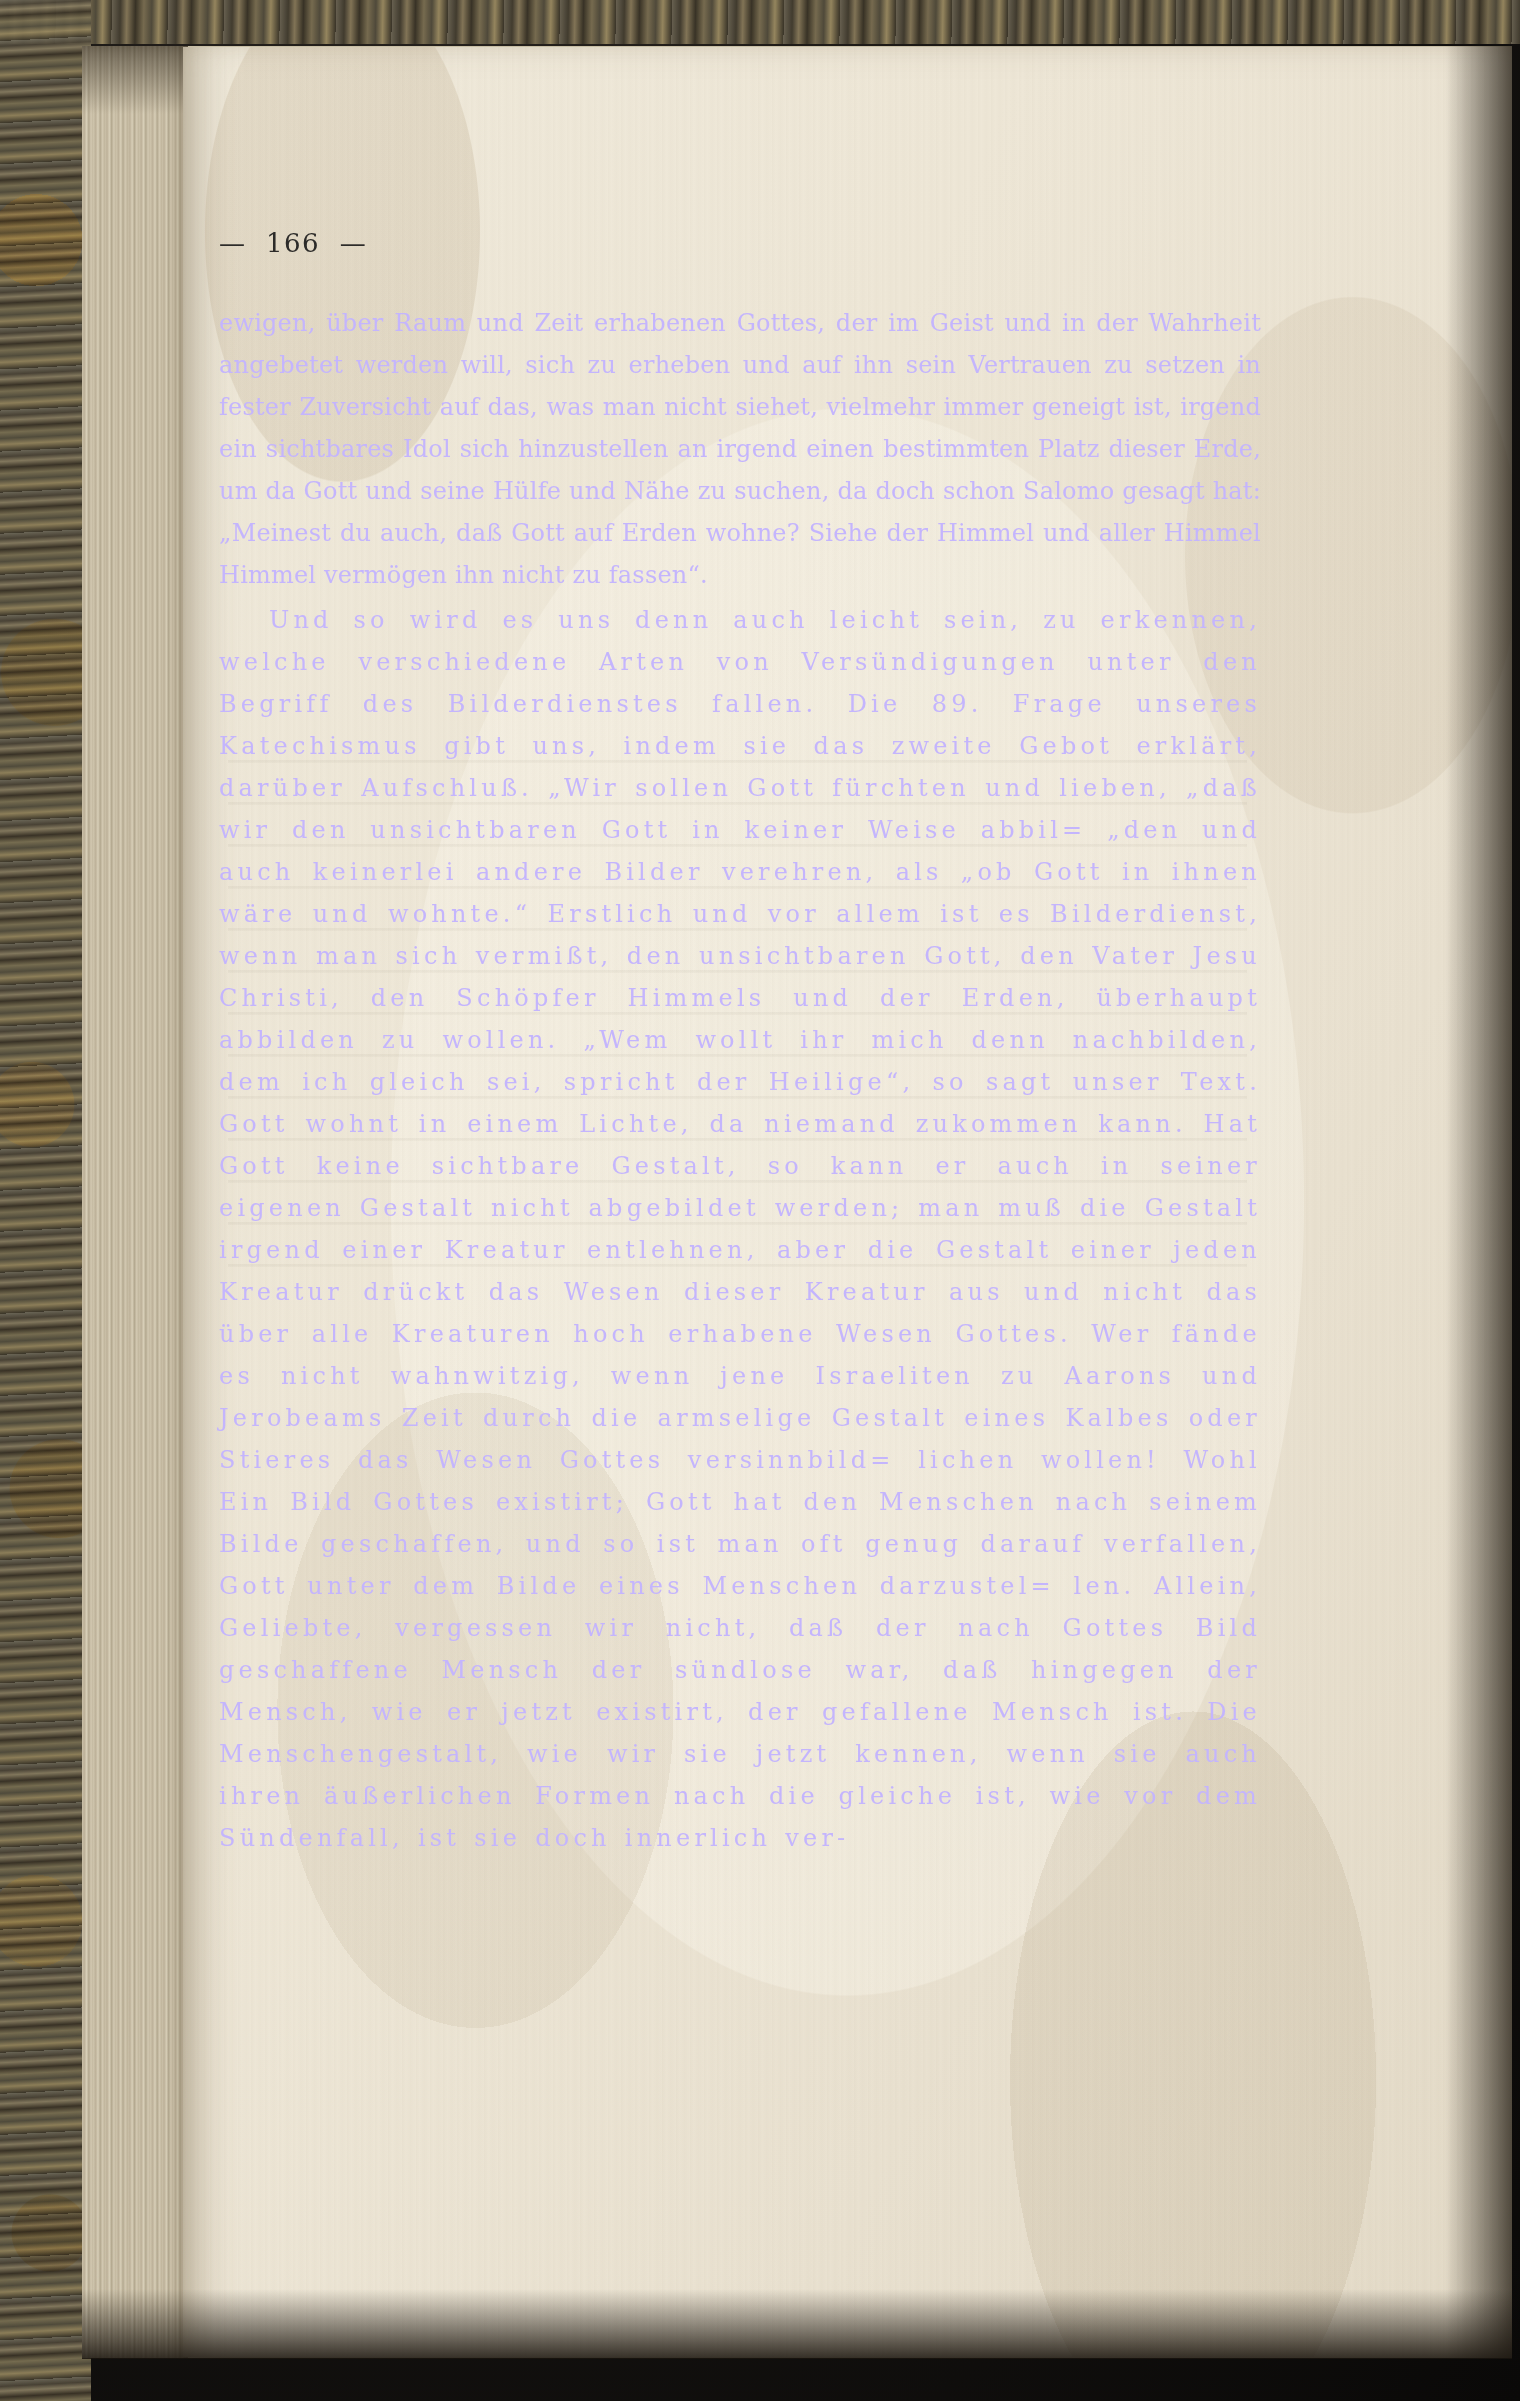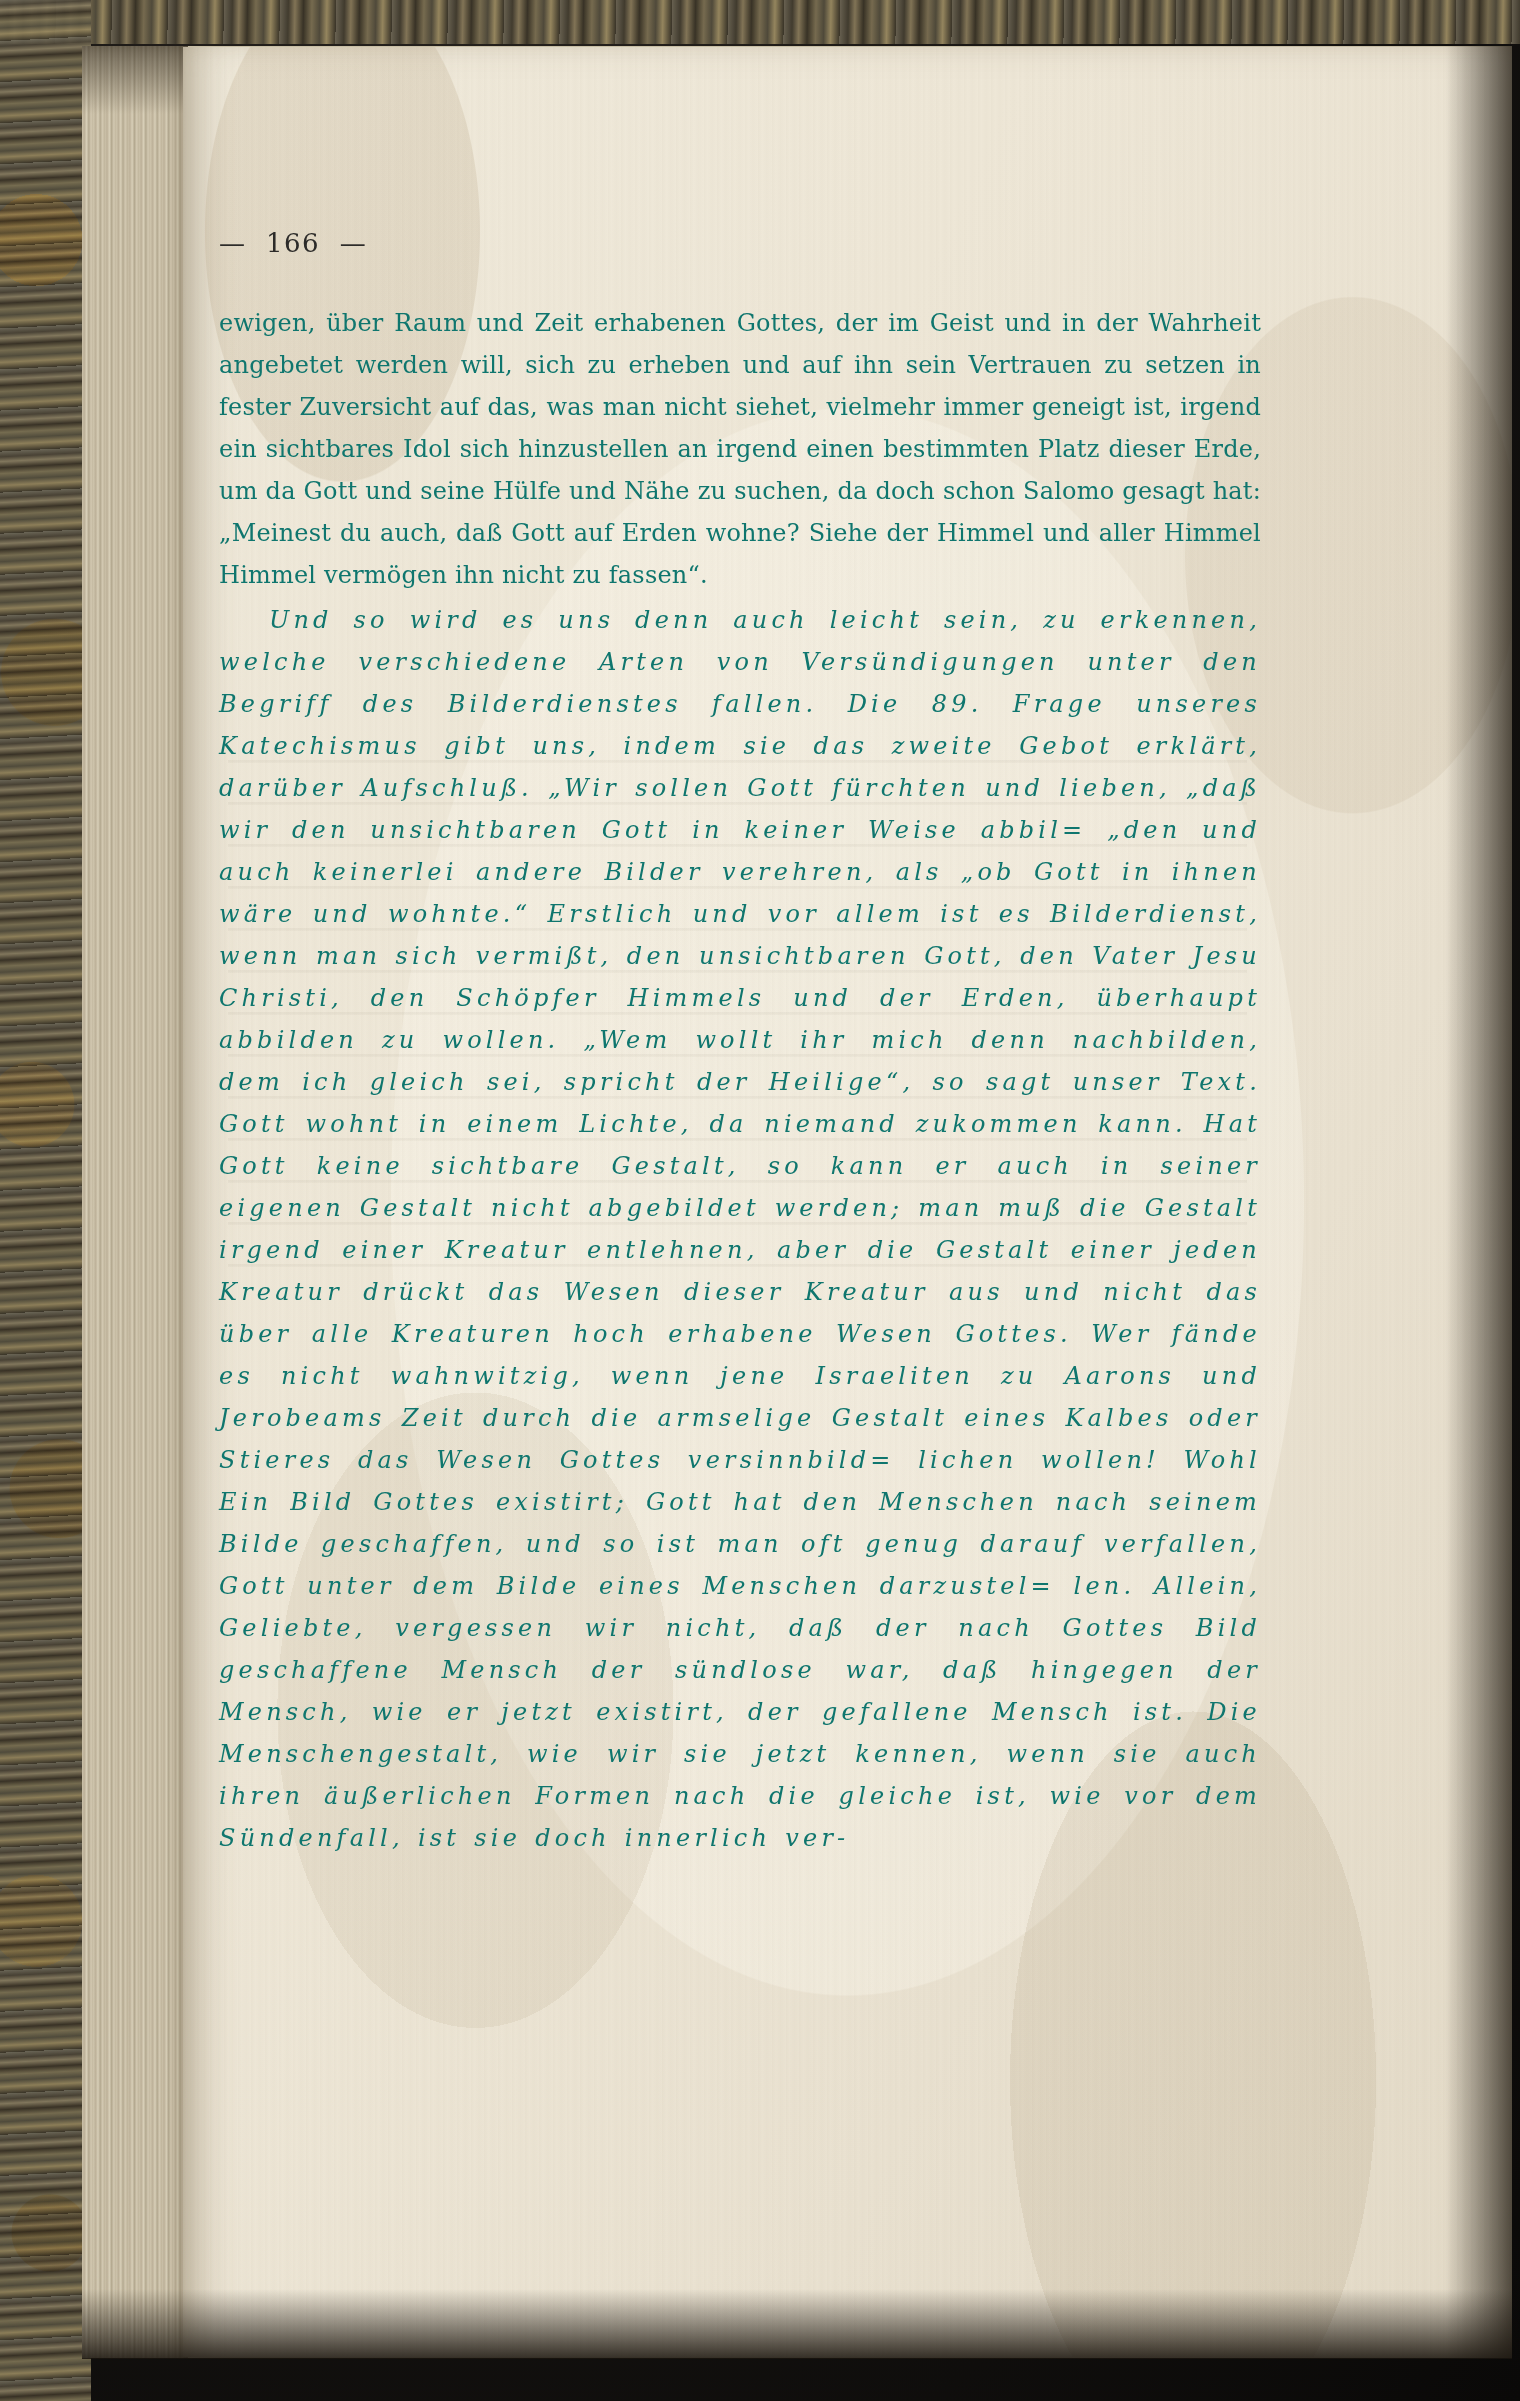--- a/index.html
+++ b/index.html
@@ -151,36 +151,35 @@
     font-size: 26px;
     letter-spacing: 1.5px;
     color: #2c2b29;
     margin: 0 0 44px 0;
     font-family: "DejaVu Serif", serif;
     white-space: pre;
   }
 
   .para {
     margin: 0 0 3px 0;
-    color: #0f766e;
+    color: #c4b5fd;
     font-family: "DejaVu Serif", serif;
     font-size: 24px;
     line-height: 42px;
     text-align: justify;
     text-justify: inter-word;
     letter-spacing: 0.2px;
     -webkit-font-smoothing: none;
   }
   .para.indent { text-indent: 50px; }
 
   
   .sperr {
     letter-spacing: 4.2px;
     word-spacing: 2.3px;
-    font-style: italic;
   }
 
   
   #text-column, #folio { text-rendering: optimizeLegibility; }
 
   
   #showthrough {
     position: absolute;
     left: 228px;
     top: 760px;

